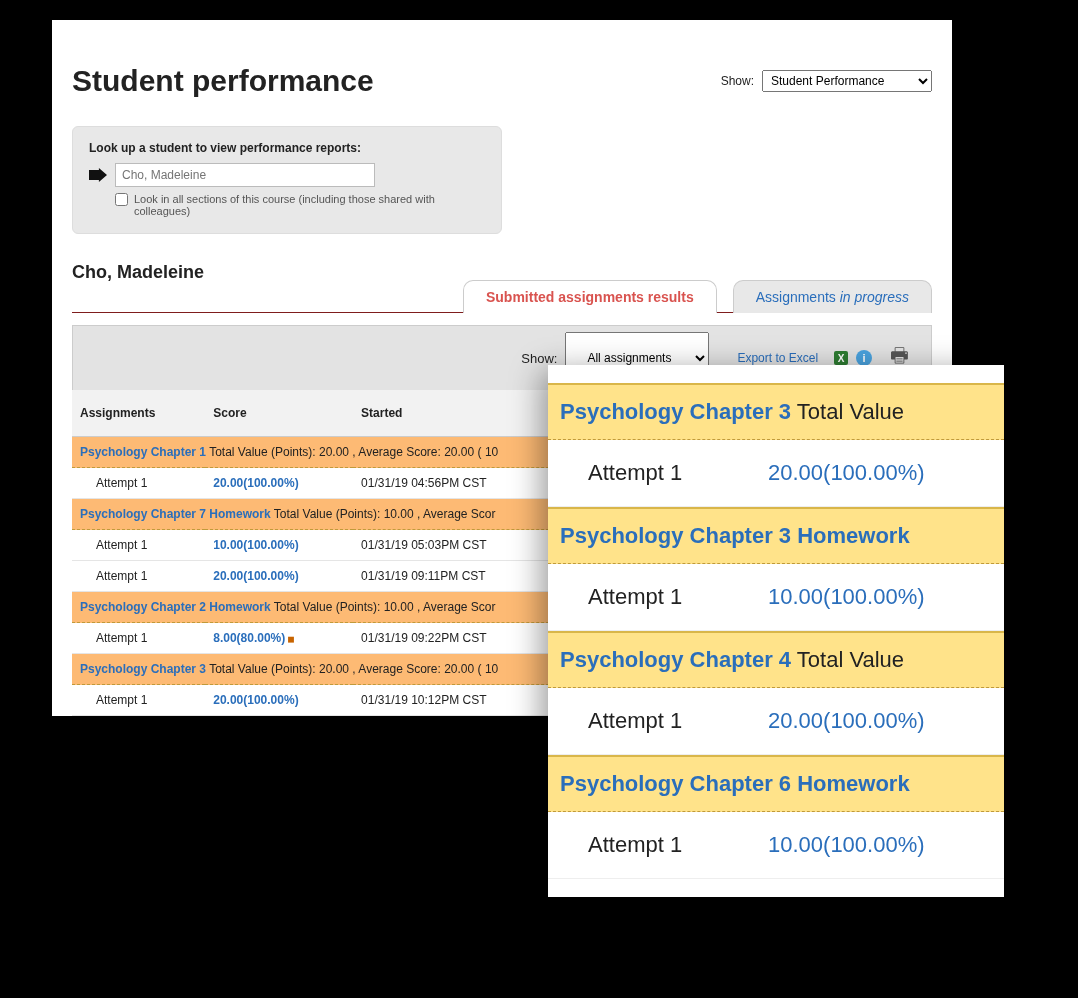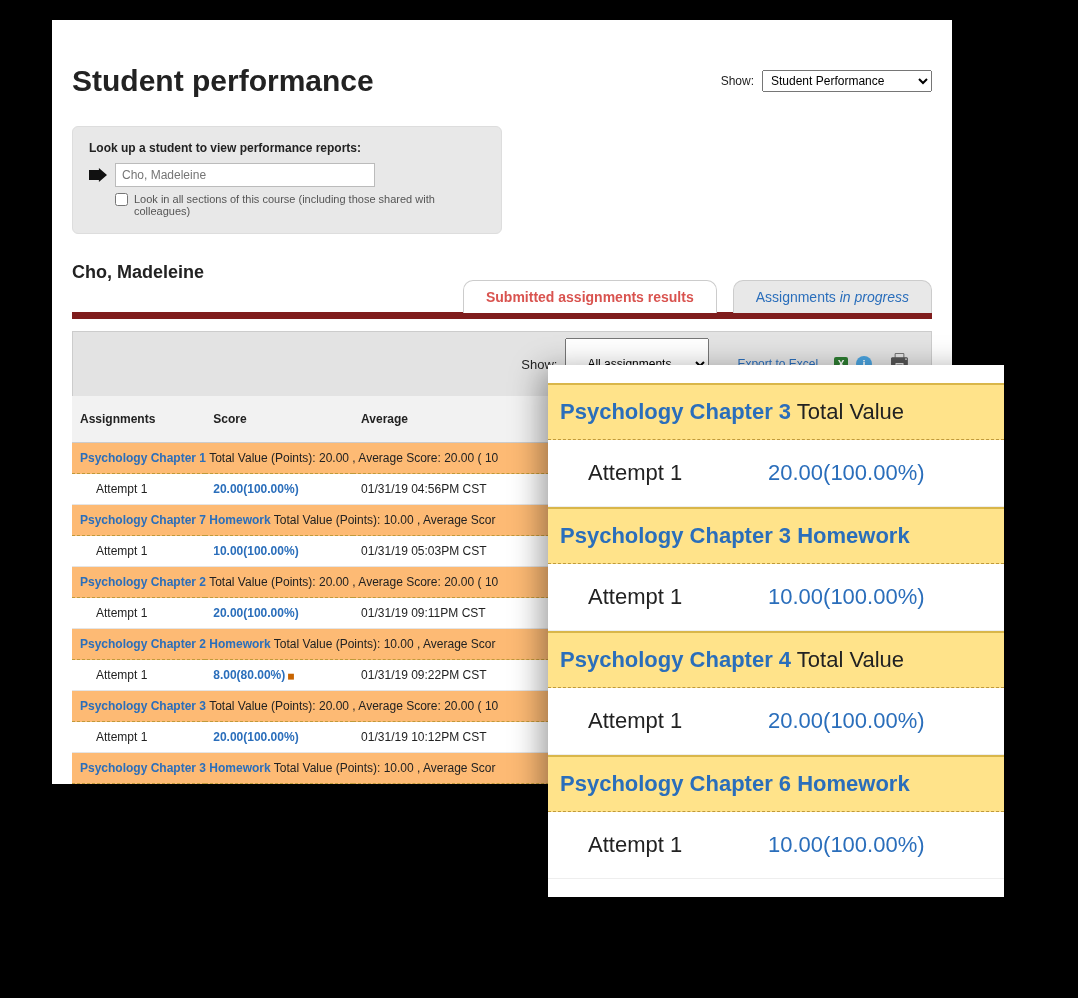--- a/index.html
+++ b/index.html
@@ -70,21 +70,21 @@
     margin-top: 28px;
     font-size: 18px;
     font-weight: bold;
   }
   .tabs-row {
     position: relative;
     margin-top: -4px;
     display: flex;
     justify-content: flex-end;
     gap: 16px;
-    border-bottom: 7px solid #7f1d1d;
+    border-bottom: 1px solid #7f1d1d;
     padding-bottom: 0;
   }
   .tab {
     border: 1px solid #ccc;
     border-bottom: none;
     border-radius: 10px 10px 0 0;
     padding: 8px 22px;
     background: #e8e8e8;
     font-size: 14px;
     position: relative;
@@ -230,21 +230,21 @@
       <span class="info-icon">i</span>
       <span class="print-icon">🖶</span>
     </div>
   </div>
 
   <table class="grid">
     <thead>
       <tr>
         <th>Assignments</th>
         <th>Score</th>
-        <th>Average</th>
+        <th>Started</th>
         <th>Submitted</th>
         <th class="center">
           <span>Time spent</span><span class="help-icon">?</span>
           <small>(HH:MM)</small>
         </th>
         <th class="center">Date scored</th>
       </tr>
     </thead>
     <tbody id="grid-body">
         <tr class="group-row">
@@ -262,23 +262,20 @@
           <td colspan="6"><a href="#" class="chapter-link">Psychology Chapter 7 Homework</a><span> Total Value (Points): 10.00 , Average Scor</span></td>
         </tr>
         <tr class="attempt-row">
           <td>Attempt 1</td>
           <td><a href="#" class="score-link">10.00(100.00%)</a></td>
           <td>01/31/19 05:03PM CST</td>
           <td>01/31/</td>
           <td></td>
           <td></td>
         </tr>
-        <tr class="group-row">
-          <td colspan="6"><a href="#" class="chapter-link">Psychology Chapter 2</a><span> Total Value (Points): 20.00 , Average Score: 20.00 ( 10</span></td>
-        </tr>
         <tr class="attempt-row">
           <td>Attempt 1</td>
           <td><a href="#" class="score-link">20.00(100.00%)</a></td>
           <td>01/31/19 09:11PM CST</td>
           <td>01/31/</td>
           <td></td>
           <td></td>
         </tr>
         <tr class="group-row">
           <td colspan="6"><a href="#" class="chapter-link">Psychology Chapter 2 Homework</a><span> Total Value (Points): 10.00 , Average Scor</span></td>
@@ -294,23 +291,20 @@
         <tr class="group-row">
           <td colspan="6"><a href="#" class="chapter-link">Psychology Chapter 3</a><span> Total Value (Points): 20.00 , Average Score: 20.00 ( 10</span></td>
         </tr>
         <tr class="attempt-row">
           <td>Attempt 1</td>
           <td><a href="#" class="score-link">20.00(100.00%)</a></td>
           <td>01/31/19 10:12PM CST</td>
           <td>01/31/</td>
           <td></td>
           <td></td>
-        </tr>
-        <tr class="group-row">
-          <td colspan="6"><a href="#" class="chapter-link">Psychology Chapter 3 Homework</a><span> Total Value (Points): 10.00 , Average Scor</span></td>
         </tr>
       </tbody>
   </table>
 
 </div>
 
 <div class="zoom-panel" id="zoom-panel">
     <div class="zoom-group"><a href="#">Psychology Chapter 3</a><span> Total Value </span></div>
     <div class="zoom-attempt">
       <span class="att-label">Attempt 1</span>

